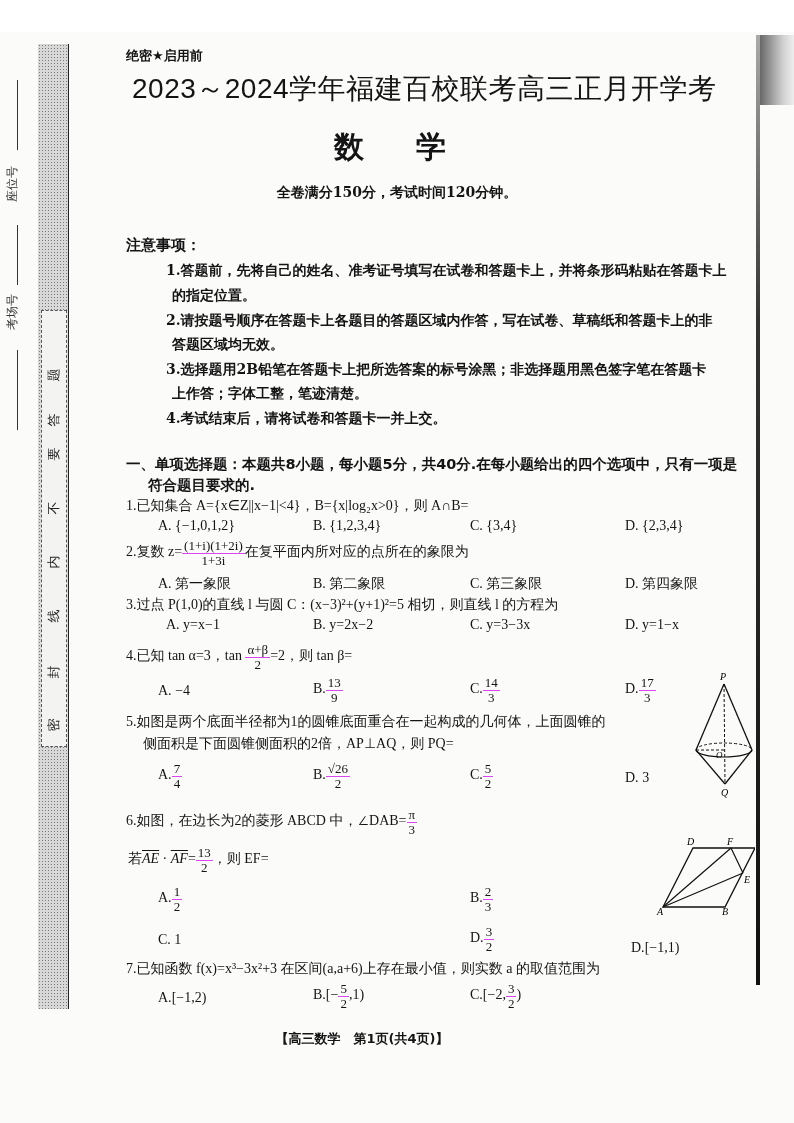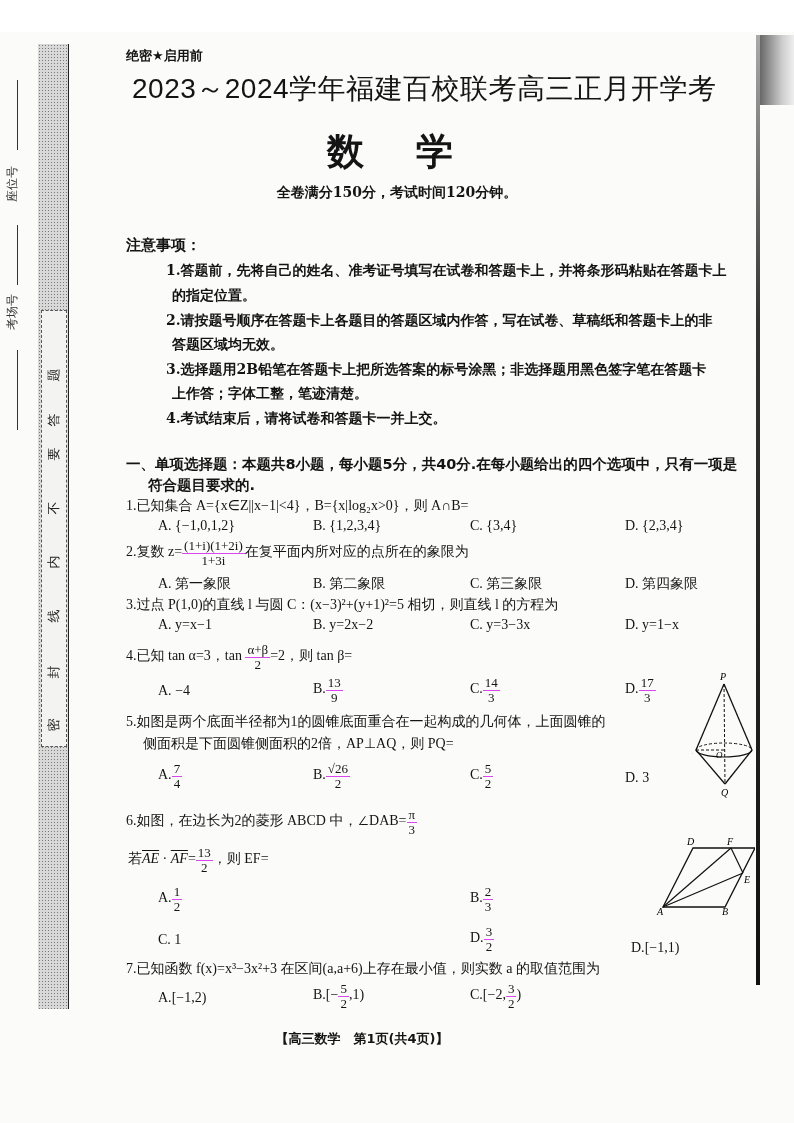--- a/index.html
+++ b/index.html
@@ -30,21 +30,21 @@
     position: absolute; left: 4px; font-family: "DejaVu Sans", sans-serif; font-size: 12px; color: #333;
     transform: rotate(-90deg); transform-origin: left top; white-space: nowrap;
   }
   .side-line { position: absolute; left: 17px; width: 1px; background: #333; }
   
   .right-edge { position: absolute; left: 756px; top: 35px; width: 4px; height: 950px; background: linear-gradient(#aaa, #333 30%, #111); }
   .right-shadow { position: absolute; left: 756px; top: 35px; width: 38px; height: 70px; background: linear-gradient(90deg, #555, #cfcfcf 70%, #eee); }
 
   .header-secret { position: absolute; left: 126px; top: 47px; font-family: "DejaVu Sans", sans-serif; font-size: 13px; font-weight: bold; }
   .exam-title { position: absolute; left: 132px; top: 70px; font-family: Liberation Sans, sans-serif; font-size: 28px; letter-spacing: 0.5px; white-space: nowrap; }
-  .subject { position: absolute; left: 0; width: 780px; top: 127px; text-align: center; font-family: "DejaVu Sans", sans-serif; font-weight: bold; font-size: 37px; }
+  .subject { position: absolute; left: 0; width: 780px; top: 127px; text-align: center; font-family: "DejaVu Sans", sans-serif; font-weight: bold; font-size: 30px; }
   .subject span { margin: 0 26px; }
   .score-info { position: absolute; left: 0; width: 794px; top: 184px; text-align: center; font-size: 14px; font-weight: bold; }
 
   .notice-title { position: absolute; left: 126px; top: 236px; font-size: 15px; font-weight: bold; font-family: "DejaVu Sans", sans-serif; }
   .notice-item { position: absolute; left: 155px; font-size: 14px; font-weight: bold; white-space: nowrap; margin-left: 11px; }
   .notice-cont { position: absolute; left: 172px; font-size: 14px; font-weight: bold; white-space: nowrap; }
 
   .section-head { position: absolute; left: 126px; top: 455px; font-size: 14.5px; font-weight: bold; font-family: "DejaVu Sans", sans-serif; white-space: nowrap; text-align: center; }
   .section-head2 { position: absolute; left: 148px; top: 476px; font-size: 14.5px; font-weight: bold; font-family: "DejaVu Sans", sans-serif; }
 
@@ -114,21 +114,21 @@
   <span>2.</span><span>复数 z=</span><span class="frac"><span class="num">(1+i)(1+2i)</span><span class="den">1+3i</span></span><span>在复平面内所对应的点所在的象限为</span>
 </div>
 <div class="opt" style="left:158px;top:575px">A. 第一象限</div>
 <div class="opt" style="left:313px;top:575px">B. 第二象限</div>
 <div class="opt" style="left:470px;top:575px">C. 第三象限</div>
 <div class="opt" style="left:625px;top:575px">D. 第四象限</div>
 
 <div class="q" style="top:596px">
   <span>3.</span><span>过点 P(1,0)的直线 l 与圆 C：(x−3)²+(y+1)²=5 相切，则直线 l 的方程为</span>
 </div>
-<div class="opt" style="left:158px;top:617px">A. y=x−1</div>
+<div class="opt" style="left:166px;top:617px">A. y=x−1</div>
 <div class="opt" style="left:313px;top:617px">B. y=2x−2</div>
 <div class="opt" style="left:470px;top:617px">C. y=3−3x</div>
 <div class="opt" style="left:625px;top:617px">D. y=1−x</div>
 
 <div class="q" style="top:643px">
   <span>4.</span><span>已知 tan α=3，tan</span> <span class="frac"><span class="num">α+β</span><span class="den">2</span></span><span>=2，则 tan β=</span>
 </div>
 <div class="opt" style="left:158px;top:683px"><span>A.</span> <span>−4</span></div>
 <div class="opt" style="left:313px;top:676px"><span>B.</span><span class="frac"><span class="num">13</span><span class="den">9</span></span></div>
 <div class="opt" style="left:470px;top:676px"><span>C.</span><span class="frac"><span class="num">14</span><span class="den">3</span></span></div>

